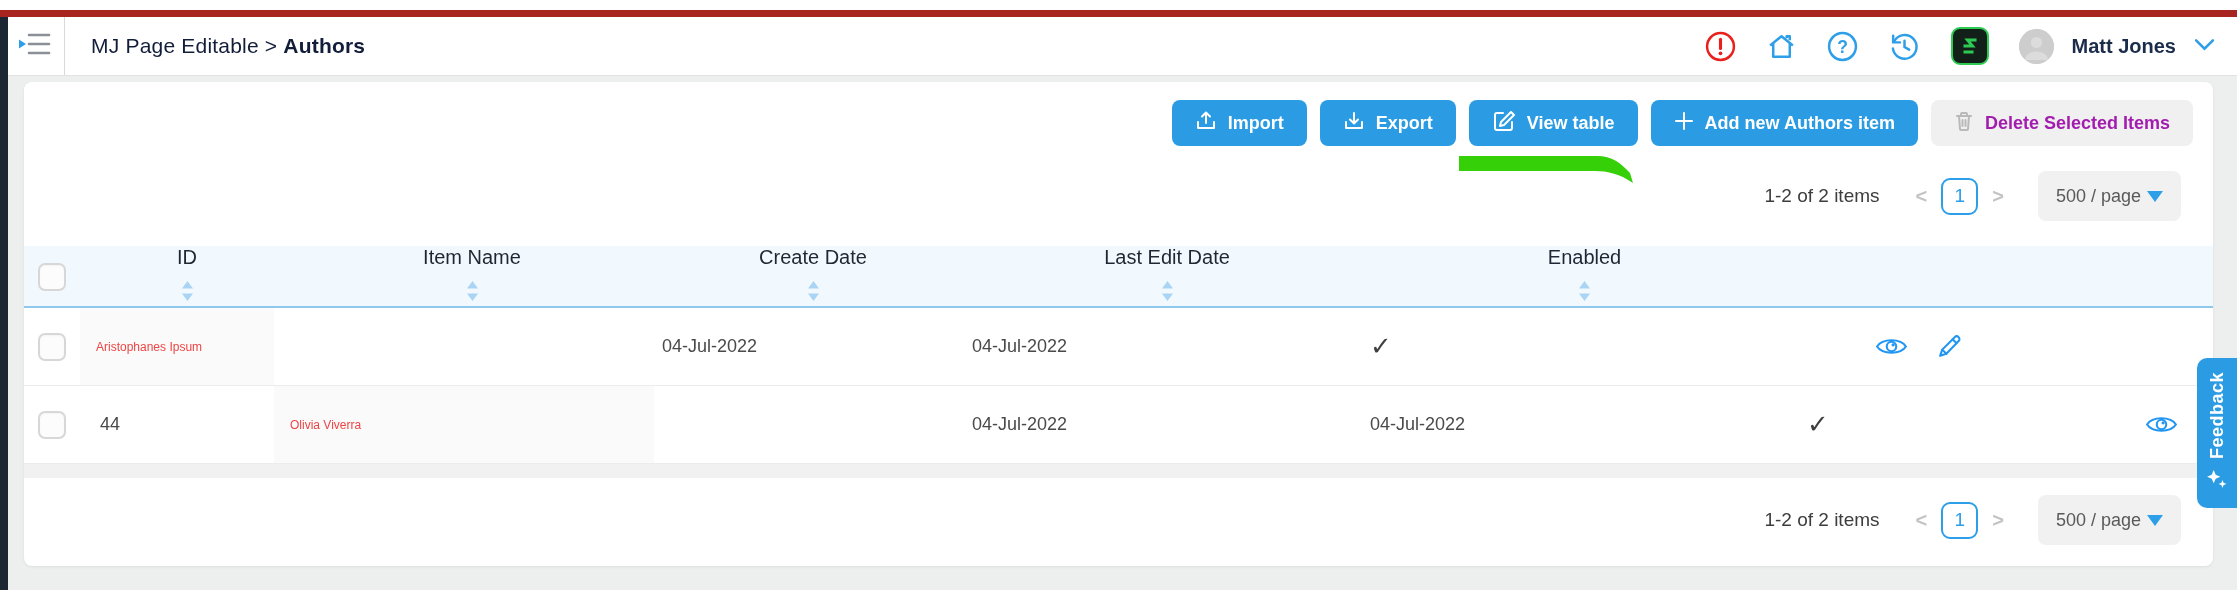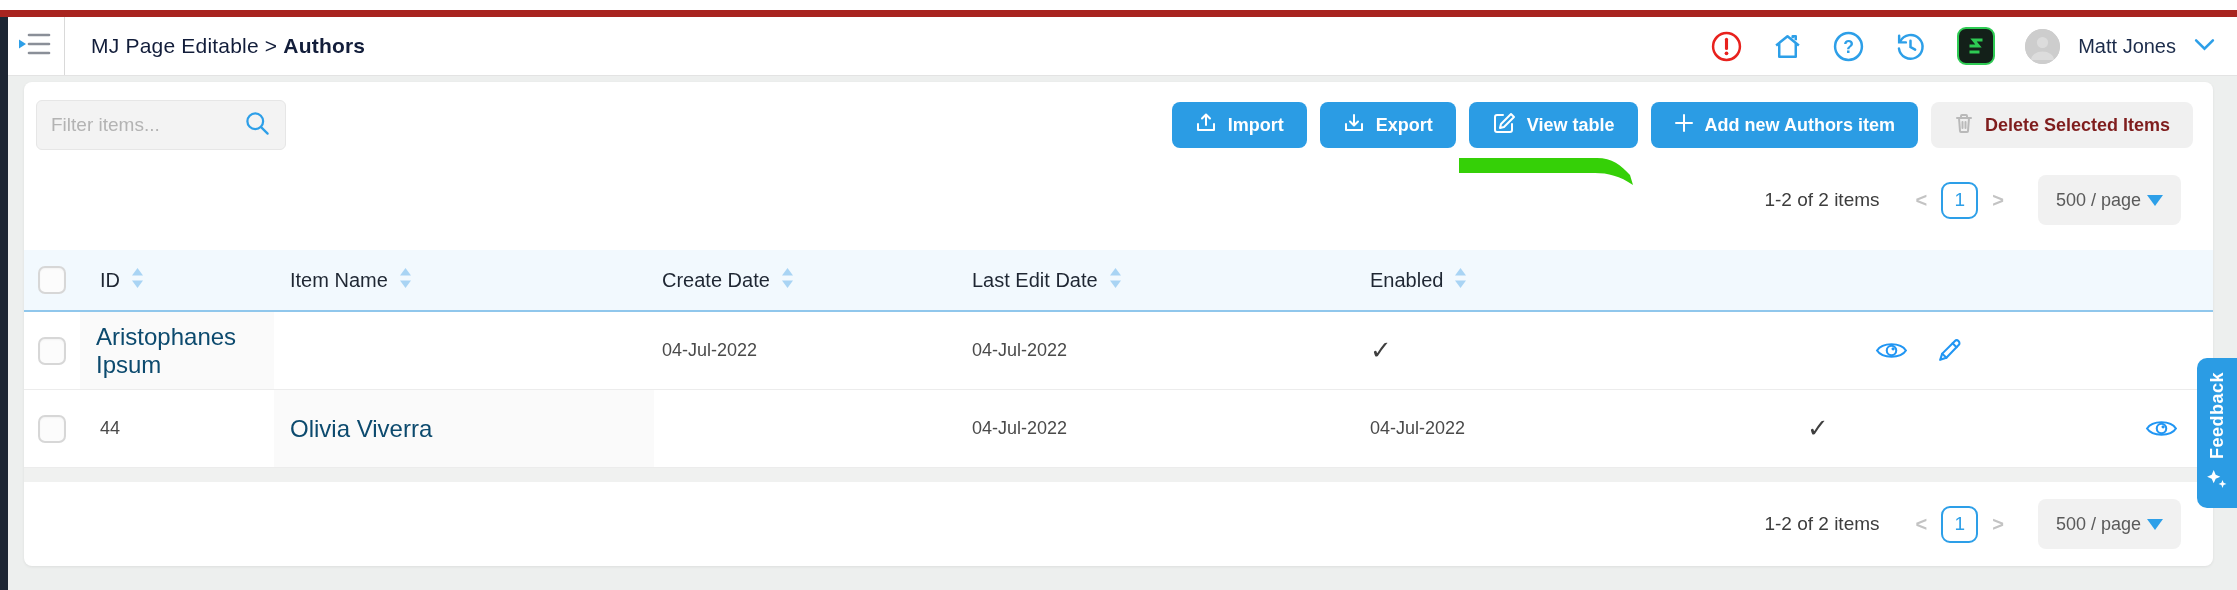--- a/index.html
+++ b/index.html
@@ -15,37 +15,37 @@
             border-bottom:1px solid #e3e3e3; display:flex; align-items:center; z-index:4; }
   .collapse-btn { width:56px; height:100%; display:flex; align-items:center; justify-content:center; cursor:pointer; }
   .tb-divider { width:1px; height:100%; background:#d9d9d9; }
   .breadcrumb { margin-left:26px; font-size:21px; color:#121d3a; letter-spacing:.2px; }
   .breadcrumb b { font-weight:700; }
   .topbar-right { margin-left:auto; display:flex; align-items:center; gap:30px; padding-right:22px; }
   .tb-icon { display:flex; align-items:center; justify-content:center; cursor:pointer; }
   .logo-chip { width:38px; height:38px; border-radius:9px; background:#132019; border:2px solid #2ecb53;
                display:flex; align-items:center; justify-content:center; }
   .avatar { width:35px; height:35px; border-radius:50%; overflow:hidden; background:#cdcdcd; }
-  .user-name { font-size:20px; color:#1b2b4a; margin-left:-12px; }
+  .user-name { font-size:20px; color:#1b2b4a; margin-left:-12px;font-weight:bold; }
   .user-chevron { margin-left:-12px; }
 
   
   .card { position:absolute; left:24px; top:72px; width:2189px; height:484px; background:#fff;
           border-radius:8px; box-shadow:0 1px 3px rgba(0,0,0,.07); z-index:2; }
 
   
   .toolbar { position:relative; display:flex; align-items:center; padding:18px 20px 0 12px; }
   .filter-box { width:250px; height:50px; background:#f3f3f3; border:1px solid #e6e6e6; border-radius:6px;
                 display:flex; align-items:center; padding:0 14px; cursor:text; }
   .filter-ph { color:#b3b3b3; font-size:19px; flex:1; }
   .btn-group { margin-left:auto; display:flex; align-items:center; gap:13px; }
   .btn { height:46px; border:none; border-radius:8px; display:flex; align-items:center; gap:11px;
          padding:15px 23px; font-family:inherit; font-size:18px; font-weight:700; cursor:pointer; white-space:nowrap; }
   .btn.blue { background:#2b9ce4; color:#fff; }
-  .btn.disabled { background:#f0f0f0; color:#7f1d1d; cursor:default; }
+  .btn.disabled { background:#f0f0f0; color:#a21caf; cursor:default; }
   .btn.red { background:#f94b42; color:#fff; margin-left:10px; }
   .view-table-wrap { position:relative; }
   .marker { position:absolute; left:-12px; top:52px; pointer-events:none; }
 
   
   .pag-row { display:flex; align-items:center; justify-content:flex-end; padding-right:32px; height:52px; }
   .pag-row.top { margin-top:24px; }
   .pag-row.bottom { margin-top:16px; }
   .pag-summary { font-size:19px; color:#3d3d3d; margin-right:30px; }
   .pg-chev { color:#c3c3c3; font-size:20px; font-weight:700; padding:0 6px; cursor:pointer; }
@@ -53,30 +53,30 @@
                 font-size:19px; display:flex; align-items:center; justify-content:center; margin:0 8px; cursor:pointer; }
   .page-size { margin-left:28px; background:#f1f1f1; border-radius:8px; height:50px; padding:0 18px;
                display:flex; align-items:center; gap:4px; font-size:18px; color:#5a5a5a; cursor:pointer;text-align:center; }
   .caret-down { width:0; height:0; border-left:8px solid transparent; border-right:8px solid transparent;
                 border-top:11px solid #2d9fe8; margin-left:2px; }
 
   
   .grid { display:grid; grid-template-columns:56px 194px 380px 310px 398px 437px 270px 1fr; align-items:center; }
   .thead { background:#f2f9fe; border-bottom:2px solid #90c7ec; height:62px; margin-top:24px;
            font-size:20px; color:#1f2733; }
-  .th { display:flex; align-items:center; gap:11px; cursor:pointer; }
+  .th { display:flex; align-items:center; gap:11px; cursor:pointer;flex-direction:column; }
   .trow { height:78px; border-bottom:1px solid #ececec; font-size:18px; color:#4a4a4a; }
   .cell { display:flex; align-items:center; height:100%; }
   .c-check { justify-content:center; }
   .c-id { padding-left:20px; }
   .c-name { padding-left:16px; }
   .trow .c-name { background:#fafafa; }
   .c-cat, .c-create, .c-edit, .c-enabled { padding-left:8px; }
   .c-actions { padding-left:76px; gap:28px; }
-  .name-link { color:#0c4a6e; text-decoration:none; cursor:pointer; font-size:24px; }
+  .name-link { color:#ef4444; text-decoration:none; cursor:pointer; font-size:12px; }
   .check-mark { font-size:26px; color:#3f3f3f; }
   .checkbox { width:28px; height:28px; border:2px solid #d7d7d7; border-radius:7px; background:#fcfcfc;
               box-shadow:inset 0 1px 2px rgba(0,0,0,.04); cursor:pointer; }
   .table-end { height:14px; background:#f0f1f0; }
   .action-ic { cursor:pointer; display:flex; }
 
   
   .feedback-tab { position:absolute; right:0; top:348px; width:40px; height:150px; background:#2b9ce4;
                   border-radius:10px 0 0 10px; z-index:10; display:flex; flex-direction:column;
                   align-items:center; justify-content:flex-start; padding-top:14px; cursor:pointer; }
@@ -153,29 +153,20 @@
         <svg width="21" height="13" viewBox="0 0 20 12" fill="none" stroke="#2d9fe8" stroke-width="2.4" stroke-linecap="round">
             <path d="M2 2 L10 10 L18 2"></path>
           </svg>
       </span>
     </div>
   </header>
 
   <div class="card">
 
     <div class="toolbar">
-      <div class="filter-box">
-        <span class="filter-ph">Filter items...</span>
-        <span>
-          <svg width="27" height="27" viewBox="0 0 24 24">
-              <circle cx="10" cy="10" r="7" fill="none" stroke="#2d9fe8" stroke-width="2"></circle>
-              <line x1="15.2" y1="15.2" x2="21" y2="21" stroke="#2d9fe8" stroke-width="2" stroke-linecap="round"></line>
-            </svg>
-        </span>
-      </div>
 
       <div class="btn-group">
         <button class="btn blue">
           <span>
             <svg width="22" height="22" viewBox="0 0 22 22" fill="none" stroke="#fff" stroke-width="2" stroke-linecap="round" stroke-linejoin="round">
                 <path d="M11 13 V3"></path>
                 <path d="M7 6.5 L11 2.5 L15 6.5"></path>
                 <path d="M3 12 v6 h16 v-6"></path>
               </svg>
           </span>

